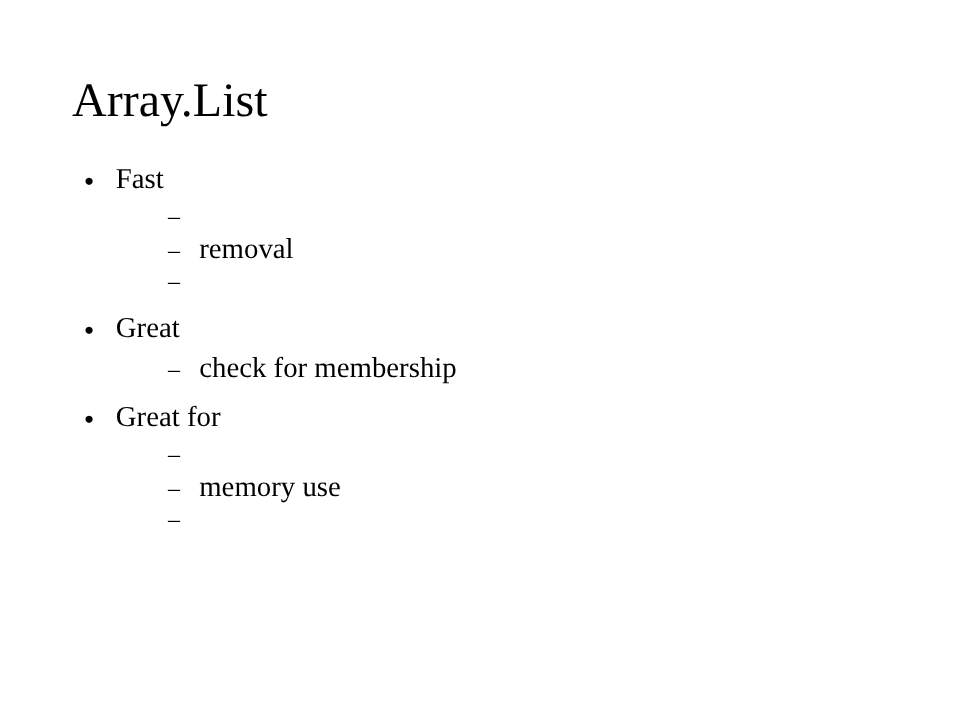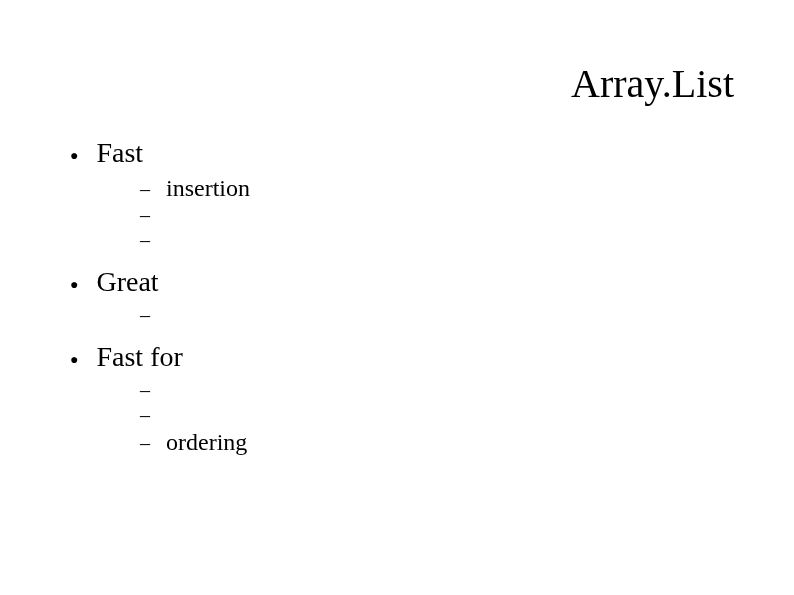--- a/index.html
+++ b/index.html
@@ -11,40 +11,40 @@
     color: #000000;
     position: relative;
   }
   .slide {
     width: 100%;
     height: 100%;
     padding: 60px 60px 40px 60px;
   }
   .title {
     font-size: 40px;
-    text-align: right;
+    text-align: left;
     margin-bottom: 30px;
     font-weight: normal;
   }
   .content {
     padding-left: 10px;
   }
   .l1-item {
     display: flex;
     align-items: baseline;
     margin-bottom: 6px;
   }
   .l1-bullet {
     font-size: 14px;
     margin-right: 18px;
     position: relative;
     top: -2px;
   }
   .l1-text {
-    font-size: 28px;
+    font-size: 24px;
   }
   .l2-group {
     padding-left: 70px;
     margin-bottom: 14px;
   }
   .l2-item {
     display: flex;
     align-items: baseline;
     margin-bottom: 2px;
   }
@@ -64,51 +64,52 @@
 
   <div class="content">
 
     <div class="l1-item">
       <span class="l1-bullet">●</span>
       <span class="l1-text">Fast</span>
     </div>
     <div class="l2-group">
       <div class="l2-item">
         <span class="l2-bullet">–</span>
-        <span class="l2-text">insertion</span>
       </div>
       <div class="l2-item">
         <span class="l2-bullet">–</span>
+        <span class="l2-text">removal</span>
       </div>
       <div class="l2-item">
         <span class="l2-bullet">–</span>
       </div>
     </div>
 
     <div class="l1-item">
       <span class="l1-bullet">●</span>
       <span class="l1-text">Great</span>
     </div>
     <div class="l2-group">
       <div class="l2-item">
         <span class="l2-bullet">–</span>
+        <span class="l2-text">check for membership</span>
       </div>
     </div>
 
     <div class="l1-item">
       <span class="l1-bullet">●</span>
-      <span class="l1-text">Fast for</span>
+      <span class="l1-text">Great for</span>
     </div>
     <div class="l2-group">
       <div class="l2-item">
         <span class="l2-bullet">–</span>
       </div>
       <div class="l2-item">
         <span class="l2-bullet">–</span>
+        <span class="l2-text">memory use</span>
       </div>
       <div class="l2-item">
         <span class="l2-bullet">–</span>
-        <span class="l2-text">ordering</span>
       </div>
     </div>
 
   </div>
 </div>
 
 </body></html>

